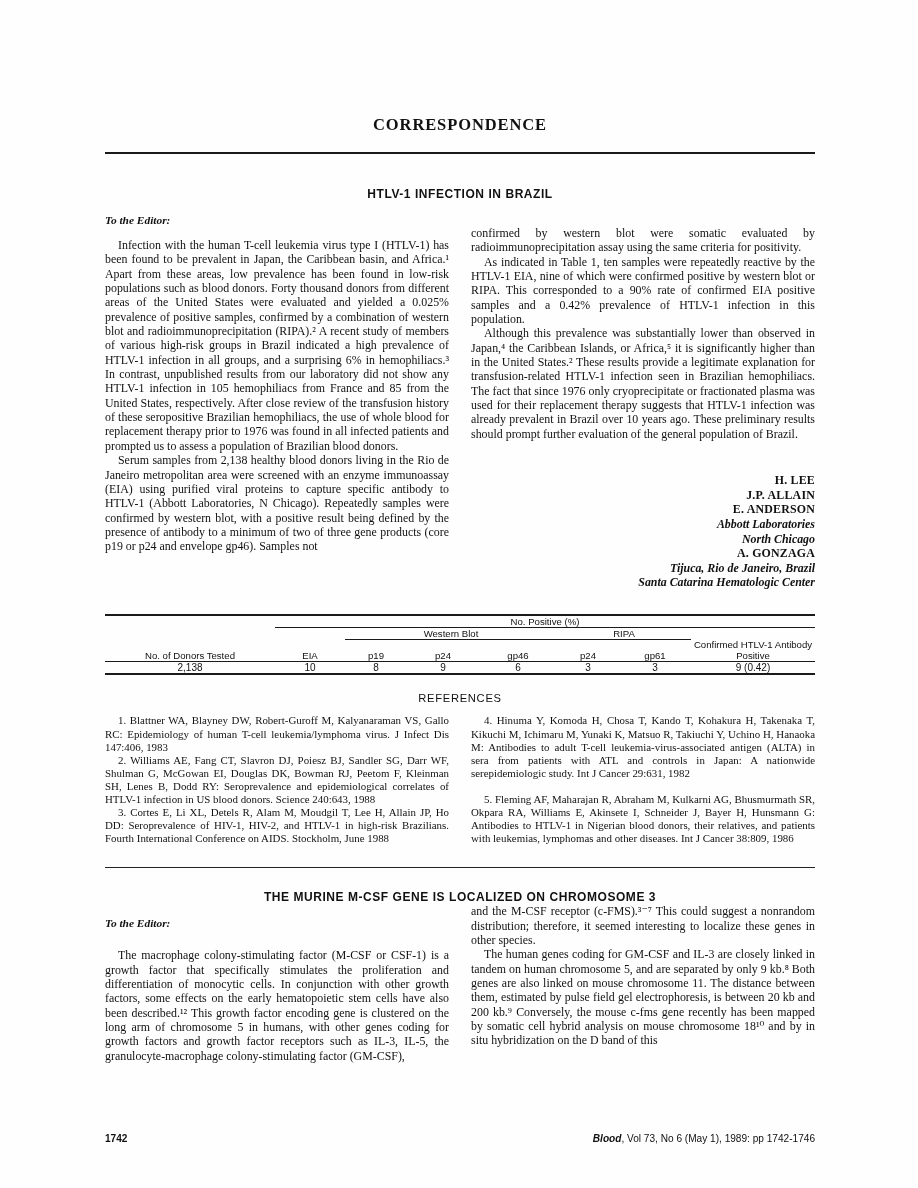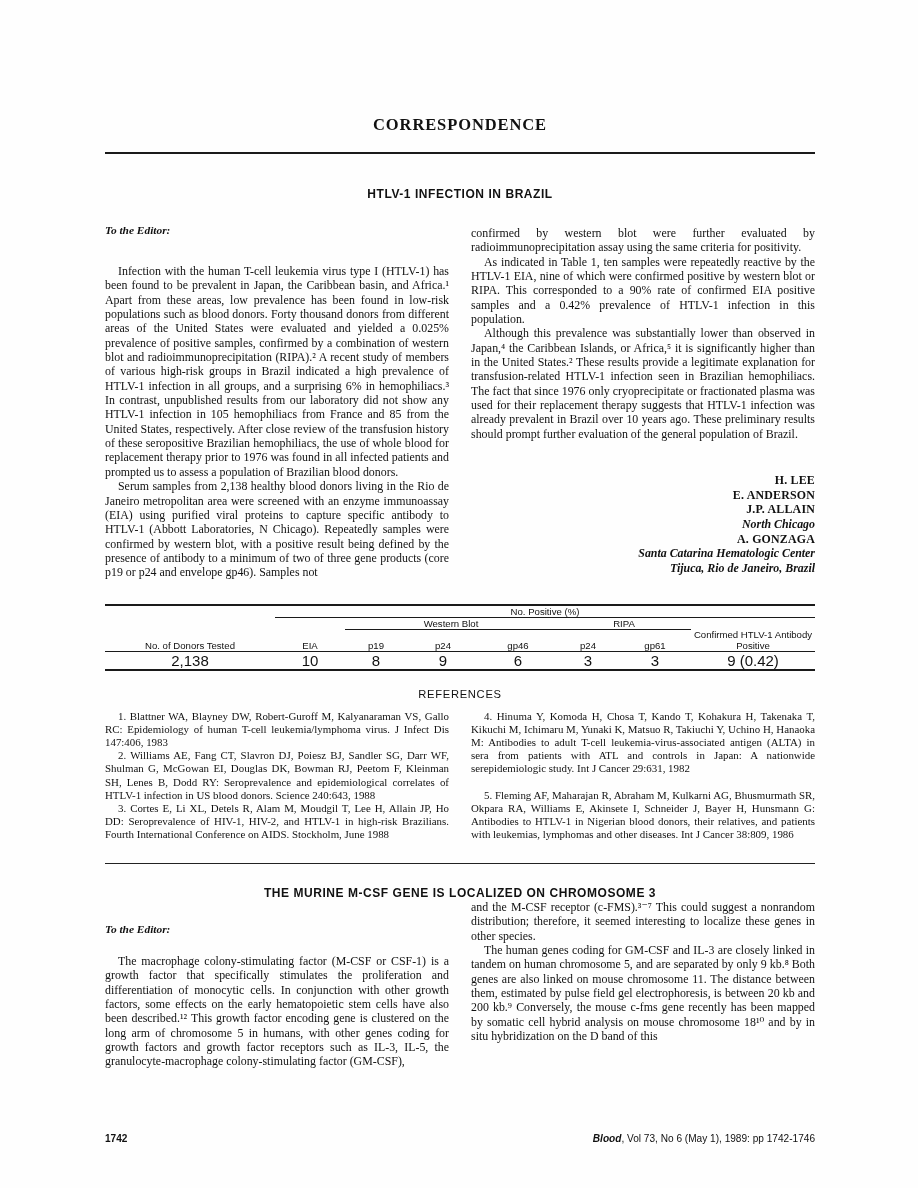--- a/index.html
+++ b/index.html
@@ -53,21 +53,21 @@
     font-family: "Liberation Sans", "DejaVu Sans", sans-serif;
     font-weight: bold;
     font-size: 12px;
     letter-spacing: 0.55px;
     margin-top: 33px;
   }
   .to-editor {
     font-style: italic;
     font-weight: bold;
     font-size: 11.4px;
-    margin-top: 23px;
+    margin-top: 13px;
   }
 
   .cols {
     display: flex;
     justify-content: space-between;
     align-items: flex-start;
   }
   .col {
     width: 344px;
   }
@@ -126,21 +126,21 @@
   .tbl-rule-mid { border-bottom: 1.2px solid #1a1a1a; }
   .spanrule {
     border-bottom: 0.9px solid #1a1a1a;
   }
   .hdr-row td { padding: 3px 0 2px 0; }
   .grp-row td { padding: 2px 0 1px 0; font-weight: bold; }
   .sub-row td { padding: 2px 0 3px 0; font-weight: bold; }
   .val-row td {
     padding: 6px 0 6px 0;
     font-weight: bold;
-    font-size: 15px;
+    font-size: 10px;
   }
   .colhdr { font-weight: bold; }
 
   
   .references-head {
     text-align: center;
     font-family: "Liberation Sans", "DejaVu Sans", sans-serif;
     font-size: 11.2px;
     letter-spacing: 0.7px;
     margin-top: 17px;
@@ -185,41 +185,42 @@
   <div class="content">
 
     <div class="masthead-title">CORRESPONDENCE</div>
     <hr class="rule-heavy">
 
     <div class="article-title">HTLV-1 INFECTION IN BRAZIL</div>
 
     <div class="cols">
       <div class="col">
         <div class="to-editor">To the Editor:</div>
-        <div class="body-text" style="margin-top:28px;">
+        <div class="body-text" style="margin-top:12px;">
           <p>Infection with the human T-cell leukemia virus type I (HTLV-1) has been found to be prevalent in Japan, the Caribbean basin, and Africa.¹ Apart from these areas, low prevalence has been found in low-risk populations such as blood donors. Forty thousand donors from different areas of the United States were evaluated and yielded a 0.025% prevalence of positive samples, confirmed by a combination of western blot and radioimmunoprecipitation (RIPA).² A recent study of members of various high-risk groups in Brazil indicated a high prevalence of HTLV-1 infection in all groups, and a surprising 6% in hemophiliacs.³ In contrast, unpublished results from our laboratory did not show any HTLV-1 infection in 105 hemophiliacs from France and 85 from the United States, respectively. After close review of the transfusion history of these seropositive Brazilian hemophiliacs, the use of whole blood for replacement therapy prior to 1976 was found in all infected patients and prompted us to assess a population of Brazilian blood donors.</p>
           <p>Serum samples from 2,138 healthy blood donors living in the Rio de Janeiro metropolitan area were screened with an enzyme immunoassay (EIA) using purified viral proteins to capture specific antibody to HTLV-1 (Abbott Laboratories, N Chicago). Repeatedly samples were confirmed by western blot, with a positive result being defined by the presence of antibody to a minimum of two of three gene products (core p19 or p24 and envelope gp46). Samples not</p>
         </div>
       </div>
 
       <div class="col">
         <div class="body-text" style="margin-top:25px;">
-          <p class="noindent">confirmed by western blot were further evaluated by radioimmunoprecipitation assay using the same criteria for positivity.</p>
+          <p class="noindent">confirmed by western blot were somatic evaluated by radioimmunoprecipitation assay using the same criteria for positivity.</p>
           <p>As indicated in Table 1, ten samples were repeatedly reactive by the HTLV-1 EIA, nine of which were confirmed positive by western blot or RIPA. This corresponded to a 90% rate of confirmed EIA positive samples and a 0.42% prevalence of HTLV-1 infection in this population.</p>
           <p>Although this prevalence was substantially lower than observed in Japan,⁴ the Caribbean Islands, or Africa,⁵ it is significantly higher than in the United States.² These results provide a legitimate explanation for transfusion-related HTLV-1 infection seen in Brazilian hemophiliacs. The fact that since 1976 only cryoprecipitate or fractionated plasma was used for their replacement therapy suggests that HTLV-1 infection was already prevalent in Brazil over 10 years ago. These preliminary results should prompt further evaluation of the general population of Brazil.</p>
         </div>
 
         <div class="signature">
           <div class="nm">H. LEE</div>
+          <div class="nm">J.P. ALLAIN</div>
           <div class="nm">E. ANDERSON</div>
-          <div class="nm">J.P. ALLAIN</div>
+          <div class="aff">Abbott Laboratories</div>
           <div class="aff">North Chicago</div>
           <div class="nm">A. GONZAGA</div>
+          <div class="aff">Tijuca, Rio de Janeiro, Brazil</div>
           <div class="aff">Santa Catarina Hematologic Center</div>
-          <div class="aff">Tijuca, Rio de Janeiro, Brazil</div>
         </div>
       </div>
     </div>
 
     <div class="table-wrap">
       <table class="data">
         <colgroup>
           <col style="width:170px">
           <col style="width:70px">
           <col style="width:62px">

